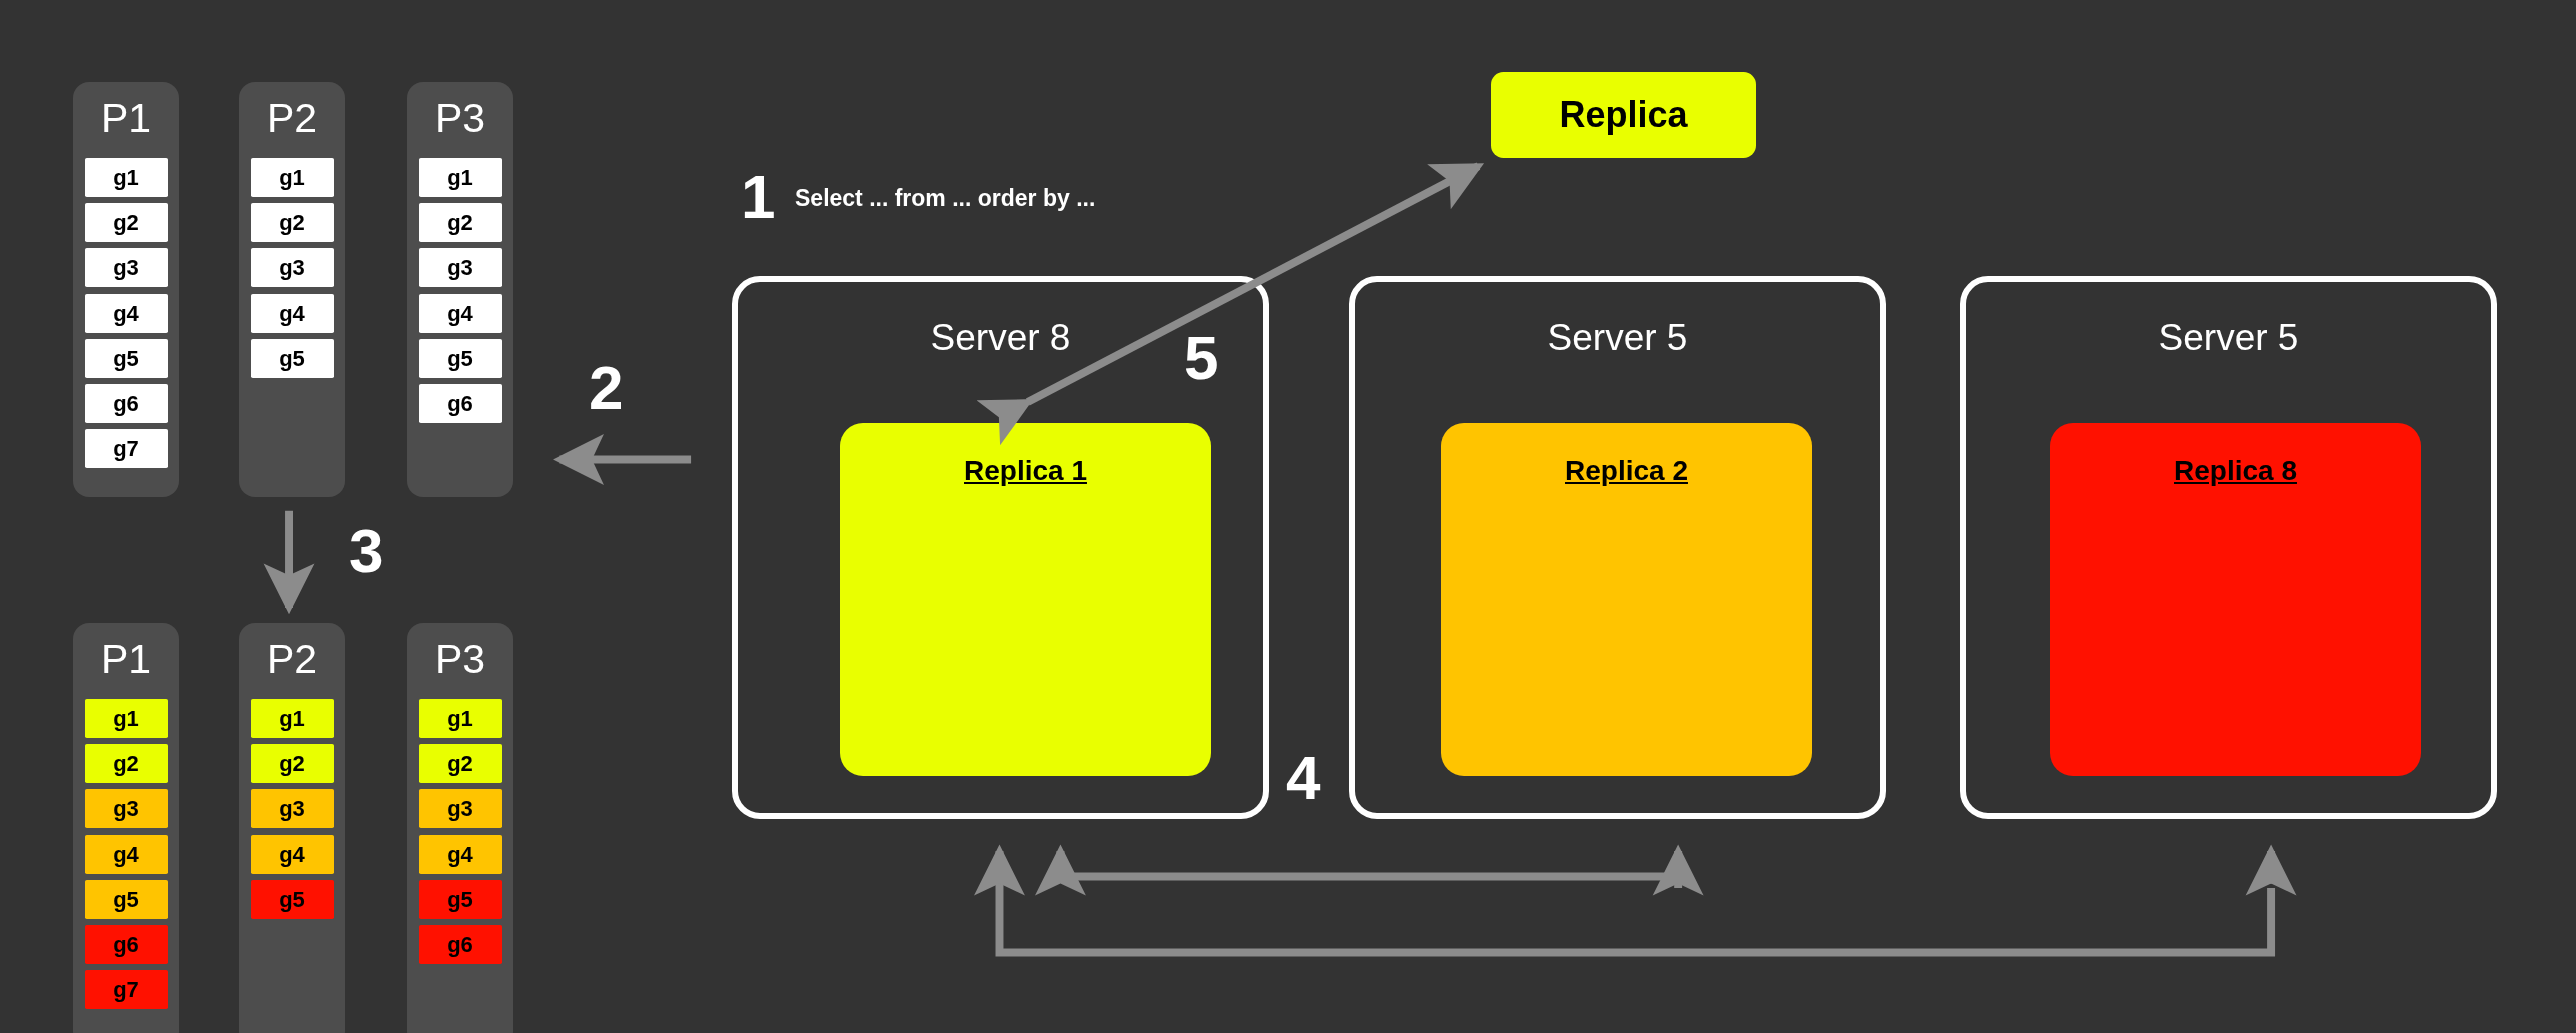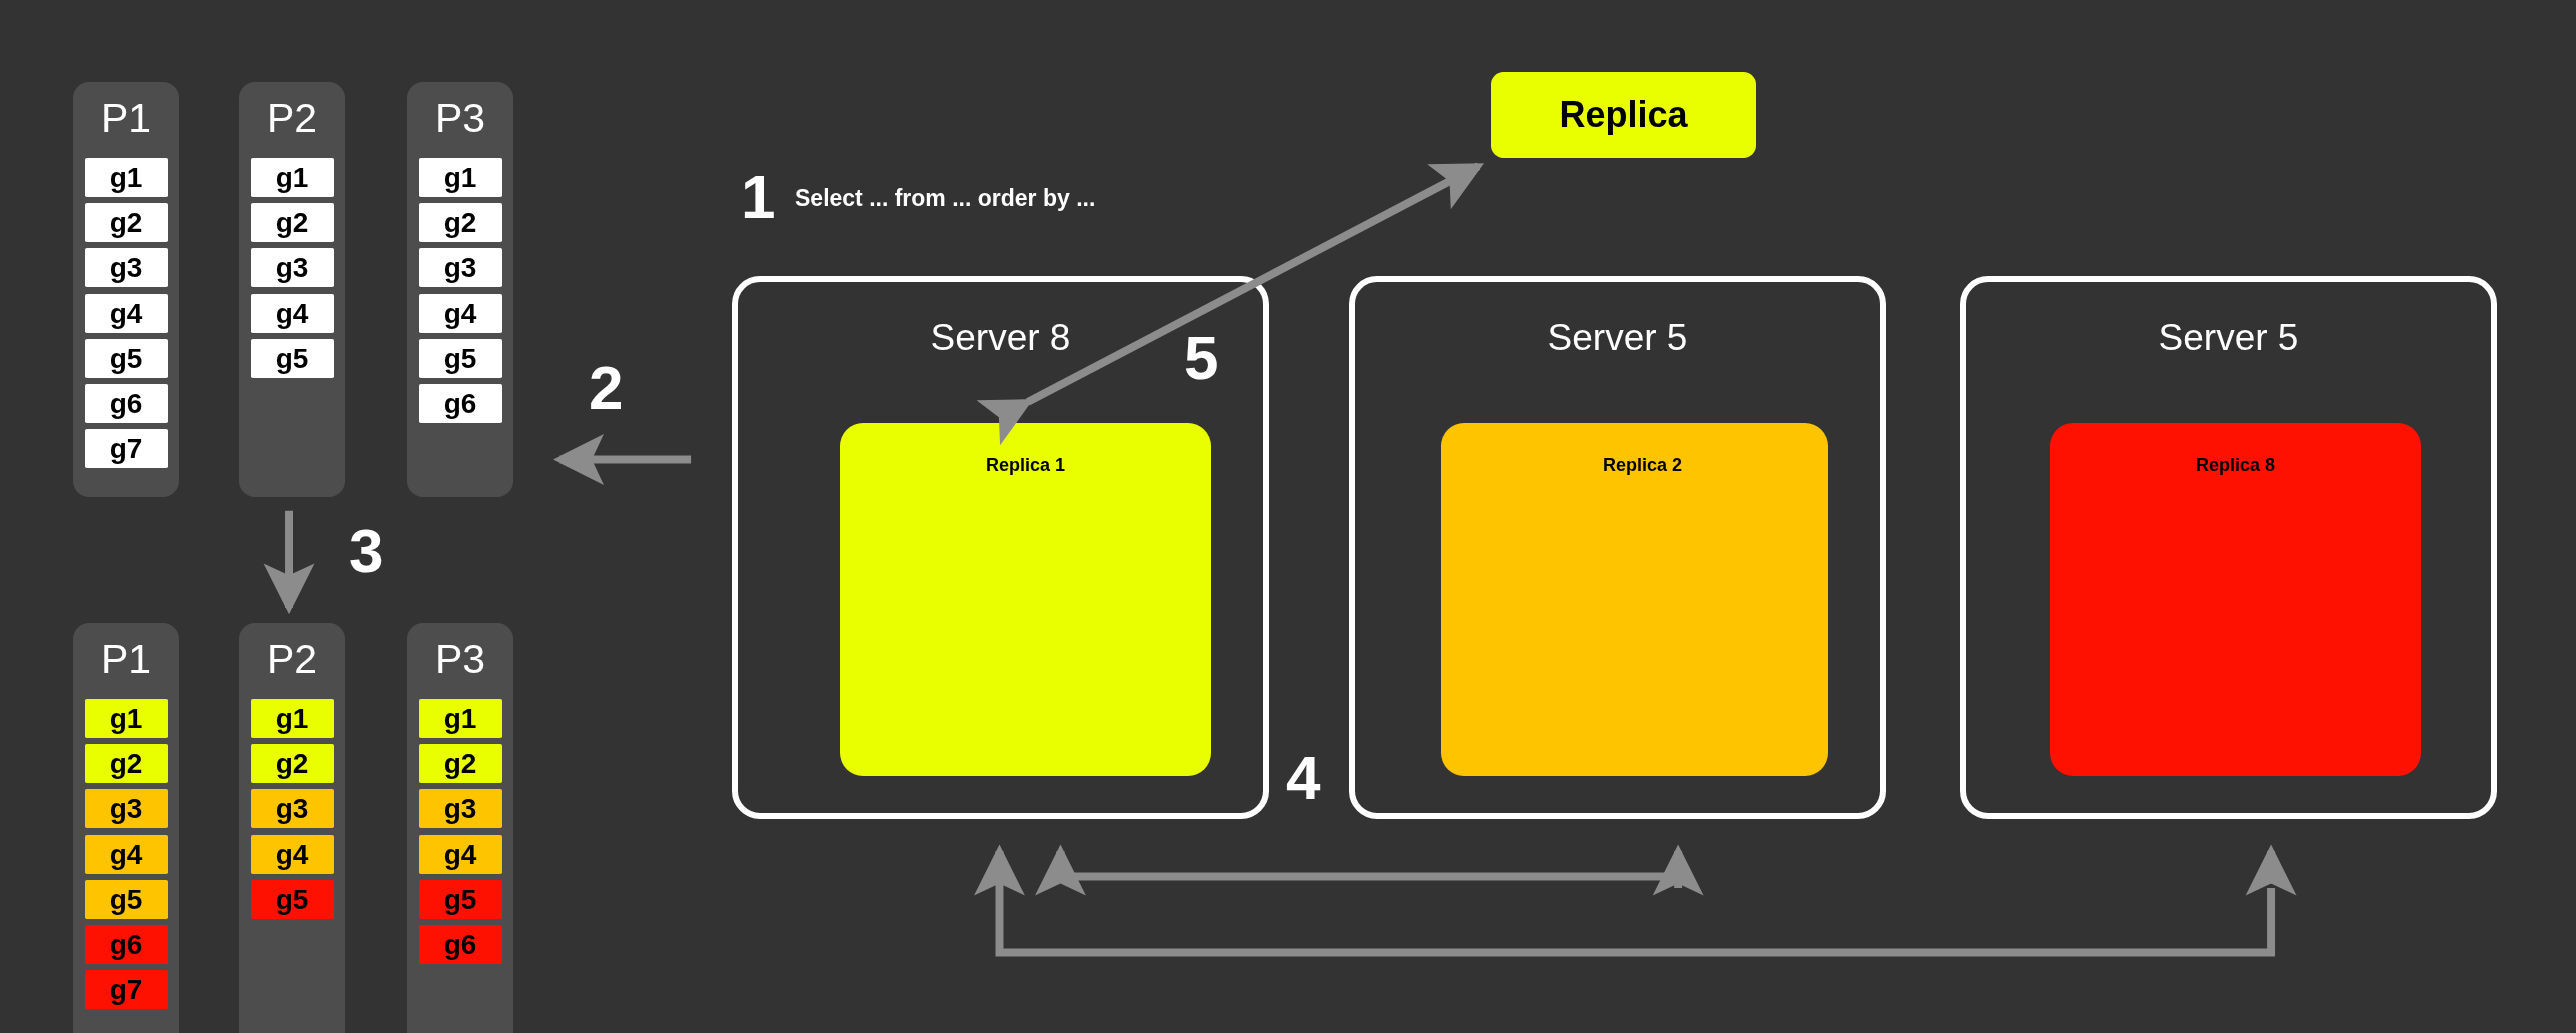--- a/index.html
+++ b/index.html
@@ -8,29 +8,29 @@
        -webkit-font-smoothing:antialiased;}
   #stage{position:absolute;left:0;top:0;width:2576px;height:1033px;background:#333333;}
 
   
   .pcol{position:absolute;background:#4d4d4d;border-radius:16px;box-sizing:border-box;}
   .pcol-title{position:absolute;left:0;right:0;top:12.4px;text-align:center;
               color:#ffffff;font-size:41px;font-weight:400;line-height:49px;letter-spacing:0px;}
   .cellstack{position:absolute;left:11.5px;right:11.5px;top:76px;}
   .cell{height:39px;margin-bottom:6.2px;border-radius:1.8px;display:flex;
         align-items:center;justify-content:center;
-        color:#000000;font-size:28px;font-weight:bold;line-height:39px;}
+        color:#000000;font-size:22px;font-weight:bold;line-height:39px;}
 
   
   .server{position:absolute;border:6.2px solid #ffffff;border-radius:28px;box-sizing:border-box;}
   .server-title{position:absolute;left:0;right:0;top:34px;text-align:center;
                 color:#ffffff;font-size:37px;font-weight:400;line-height:44px;}
   .replica{position:absolute;border-radius:23px;display:flex;align-items:flex-start;
            justify-content:center;}
-  .replica-label{color:#000;font-size:18px;font-weight:bold;margin-top:32px;}
+  .replica-label{color:#000;font-size:28px;font-weight:bold;margin-top:32px;text-decoration:underline;}
 
   
   #client-box{position:absolute;left:1491px;top:72px;width:265px;height:86px;
               background:#e9ff00;border-radius:12.4px;display:flex;align-items:center;justify-content:center;}
   #client-label{color:#000;font-size:36px;font-weight:bold;}
 
   
   .stepnum{position:absolute;color:#ffffff;font-weight:bold;line-height:1;}
   #step1-num{left:741px;top:166px;font-size:62px;}
   #step1-text{position:absolute;left:795px;top:179px;color:#ffffff;
@@ -126,21 +126,21 @@
 
   <div class="server" id="server-1" style="left:732px;top:276px;width:537px;height:543px;">
     <div class="server-title">Server 8</div>
     <div class="replica" id="replica-1" style="left:102px;top:141px;width:371px;height:353px;background:#e9ff00;">
       <span class="replica-label">Replica 1</span>
     </div>
   </div>
 
   <div class="server" id="server-2" style="left:1349px;top:276px;width:537px;height:543px;">
     <div class="server-title">Server 5</div>
-    <div class="replica" id="replica-2" style="left:86px;top:141px;width:371px;height:353px;background:#ffc400;padding-left:16px;">
+    <div class="replica" id="replica-2" style="left:86px;top:141px;width:371px;height:353px;background:#ffc400;">
       <span class="replica-label">Replica 2</span>
     </div>
   </div>
 
   <div class="server" id="server-3" style="left:1960px;top:276px;width:537px;height:543px;">
     <div class="server-title">Server 5</div>
     <div class="replica" id="replica-3" style="left:84px;top:141px;width:371px;height:353px;background:#ff1100;">
       <span class="replica-label">Replica 8</span>
     </div>
   </div>

